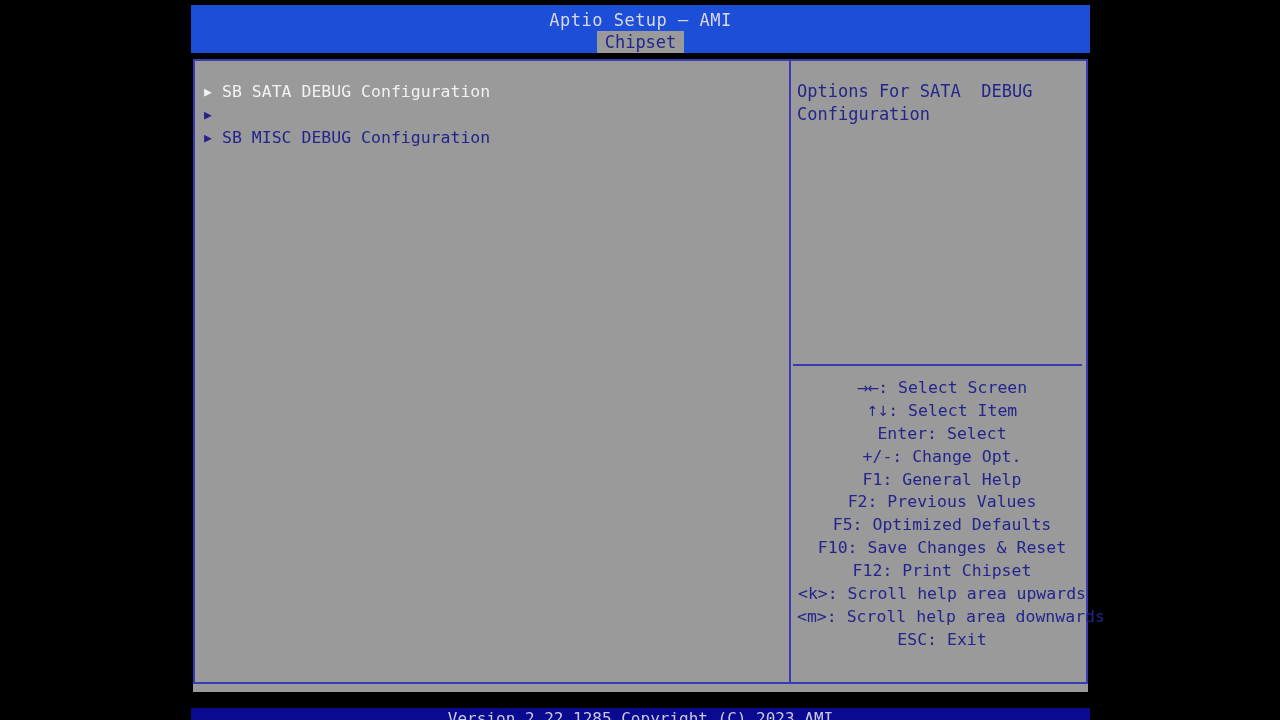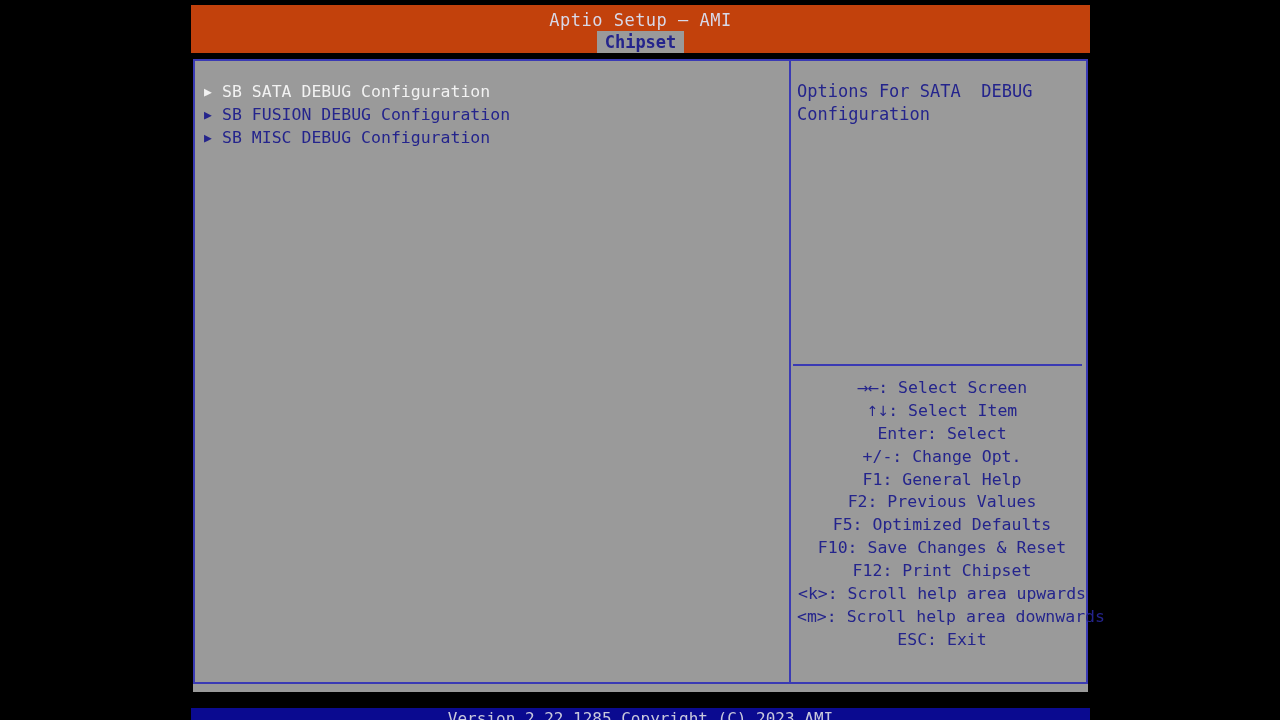--- a/index.html
+++ b/index.html
@@ -23,21 +23,21 @@
     background: #000000;
   }
 
   
   .titlebar {
     position: absolute;
     left: 0;
     top: 0;
     width: 899px;
     height: 48px;
-    background: #c2410c;
+    background: #1d4ed8;
   }
   .title-text {
     position: absolute;
     left: 0;
     top: 5px;
     width: 899px;
     text-align: center;
     color: #d8d8e8;
     font-size: 17px;
     letter-spacing: 0.5px;
@@ -51,21 +51,20 @@
     text-align: center;
   }
   .tab {
     display: inline-block;
     background: #9a9a9a;
     color: #24248c;
     font-size: 17px;
     line-height: 22px;
     padding: 0 8px;
     white-space: pre;
-    font-weight: bold;
   }
 
   
   .body-frame {
     position: absolute;
     left: 2px;
     top: 54px;
     width: 895px;
     height: 625px;
     background: #9a9a9a;
@@ -200,21 +199,21 @@
     <div class="tab-row">
       <span class="tab">Chipset</span>
     </div>
   </div>
 
   <div class="body-frame">
 
     <div class="opt-pane">
       <div class="menu-list" id="menu-list">
           <div class="menu-item selected"><span class="tri">▶</span><span class="menu-label">SB SATA DEBUG Configuration</span></div>
-          <div class="menu-item"><span class="tri">▶</span><span class="menu-label">SB FUSION DEBUG Configuration</span></div>
+          <div class="menu-item"><span class="tri">▶</span></div>
           <div class="menu-item"><span class="tri">▶</span><span class="menu-label">SB MISC DEBUG Configuration</span></div>
         </div>
     </div>
 
     <div class="vdivider"></div>
 
     <div class="help-pane">
       <div class="help-desc">Options For SATA  DEBUG Configuration</div>
       <div class="hdivider"></div>
       <div class="help-keys" id="help-keys">

